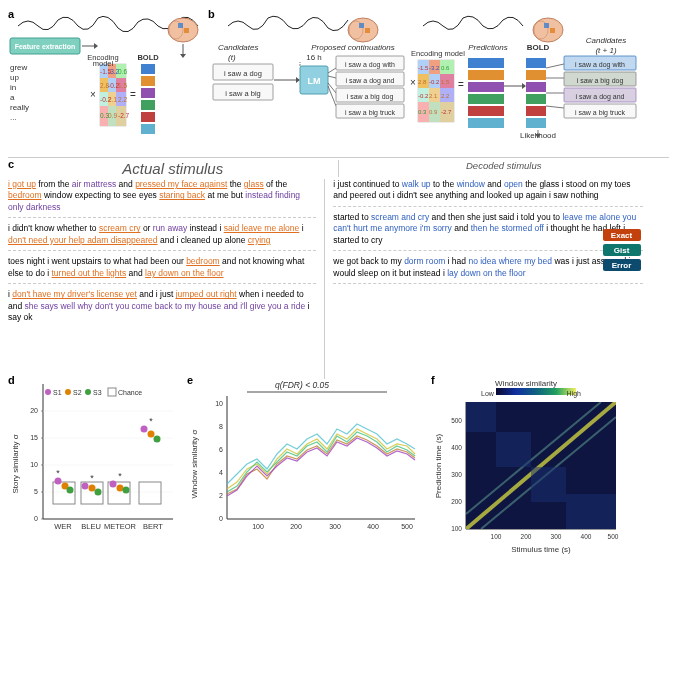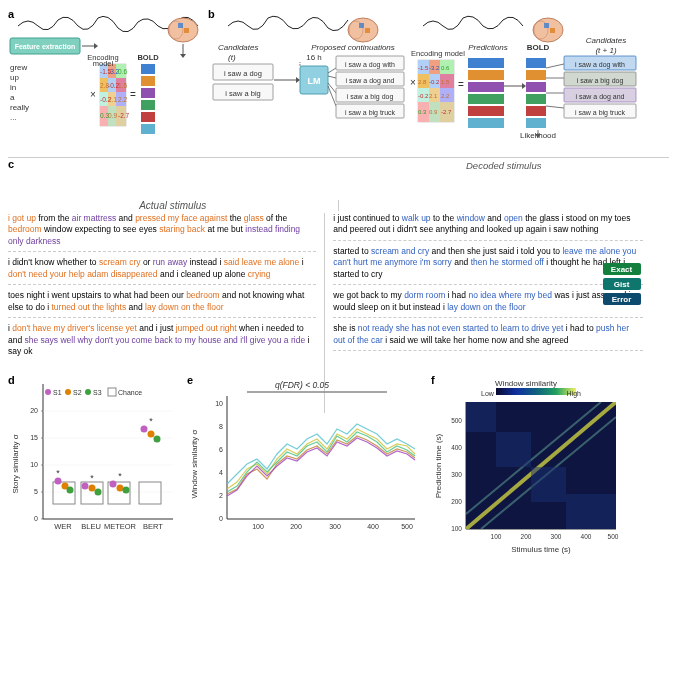--- a/index.html
+++ b/index.html
@@ -90,21 +90,21 @@
       font-size: 8.5px;
       line-height: 1.35;
       border-bottom: 1px dashed #ccc;
       padding-bottom: 4px;
     }
 
     .stimulus-block:last-child {
       border-bottom: none;
     }
 
-    .text-orange { color: #e07020; }
+    .text-orange { color: #e07020; text-decoration: underline; }
     .text-purple { color: #7040a0; }
     .text-blue { color: #3060c0; }
 
     
     .legend-badges {
       position: absolute;
       right: 2px;
       top: 50px;
       display: flex;
       flex-direction: column;
@@ -115,21 +115,21 @@
       width: 38px;
       height: 12px;
       display: flex;
       align-items: center;
       justify-content: center;
       font-size: 8px;
       font-weight: bold;
       border-radius: 2px;
     }
 
-    .badge-exact { background: #15803d; color: #fff; }
+    .badge-exact { background: #c2410c; color: #fff; }
     .badge-gist { background: #0f766e; color: #fff; }
     .badge-error { background: #0c4a6e; color: #fff; }
 
     
     .chart-d-svg { width: 165px; height: 160px; }
     .chart-e-svg { width: 230px; height: 160px; }
   </style>
 </head>
 <body>
 
@@ -353,21 +353,21 @@
         <rect x="342" y="20" width="5" height="5" fill="#e08020" opacity="0.8"></rect>
       </svg>
     </div>
   </div>
 
   <div class="panel-c">
     <span class="panel-label">c</span>
 
     <div style="display:flex; width:100%; padding-top:2px;">
 
-      <div style="width:50%; text-align:center; font-style:italic; font-size:10px; color:#555; border-right:1px solid #ccc;margin-top:40px;">Actual stimulus</div>
+      <div style="width:50%; text-align:center; font-style:italic; font-size:15px; color:#555; border-right:1px solid #ccc;">Actual stimulus</div>
       <div style="width:50%; text-align:center; font-style:italic; font-size:9.5px; color:#555;">Decoded stimulus</div>
     </div>
 
     <div style="display:flex; width:100%; height:200px; margin-top:2px;">
 
       <div style="width:48%; padding-right:8px; border-right:1px solid #ccc; overflow:hidden;">
 
         <div class="stimulus-block">
           <span class="text-orange">i got up</span>
           <span> from the </span>
@@ -441,27 +441,20 @@
 
         <div class="stimulus-block">
           <span>we got back to my </span>
           <span class="text-blue">dorm room</span>
           <span> i had </span>
           <span class="text-blue">no idea where my bed</span>
           <span> was i just assumed i would sleep on it but instead i </span>
           <span class="text-blue">lay down on the floor</span>
         </div>
 
-        <div class="stimulus-block">
-          <span>she is </span>
-          <span class="text-blue">not ready she has not even started to learn to drive yet</span>
-          <span> i had to </span>
-          <span class="text-blue">push her out of the car</span>
-          <span> i said we will take her home now and she agreed</span>
-        </div>
 
         <div class="legend-badges">
           <div class="badge badge-exact">Exact</div>
           <div class="badge badge-gist">Gist</div>
           <div class="badge badge-error">Error</div>
         </div>
       </div>
     </div>
   </div>
 

